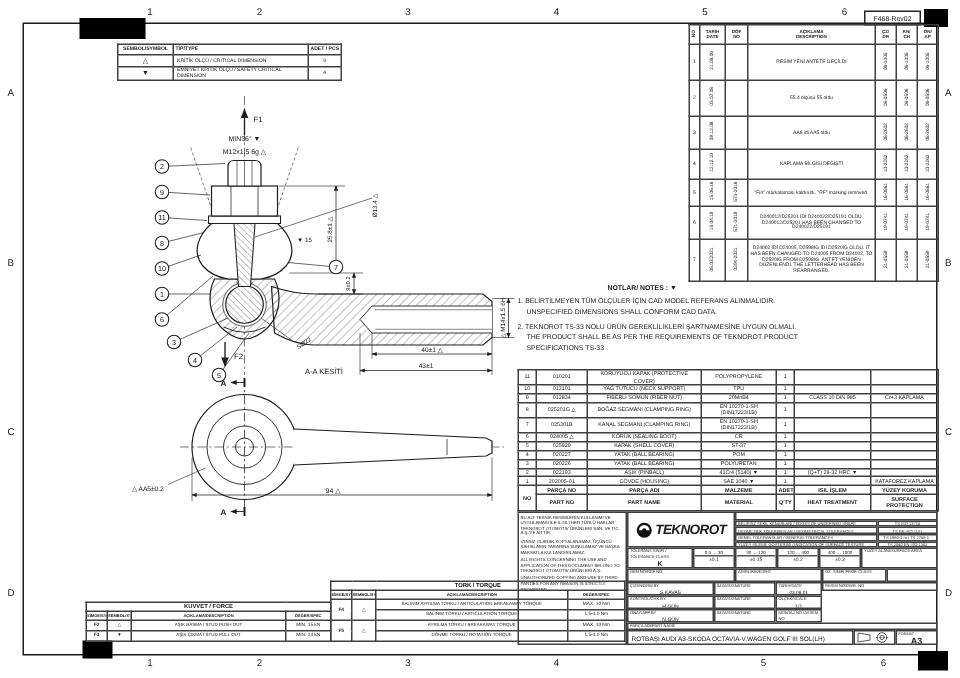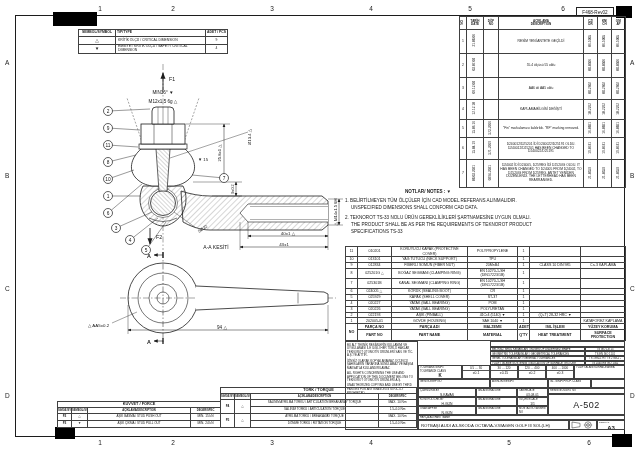--- a/index.html
+++ b/index.html
@@ -506,20 +506,28 @@
   </tbody>
     </table>
 
   <div class="tb">
     <div class="cell legal" style="left:0;top:0;width:73px;height:89px">
       <p>BU ALT TEKNİK RESİMLERİN KULLANIMI VE UYGULAMASI İLE İLGİLİ HER TÜRLÜ HAKLAR TEKNOROT OTOMOTİV ÜRÜNLERİ SAN. VE TİC. A.Ş.'YE AİTTİR.</p>
       <p>İZİNSİZ OLARAK KOPYALANAMAZ, ÜÇÜNCÜ ŞAHISLARIN YARARINA SUNULAMAZ VE BAŞKA MAKSATLA KULLANDIRILAMAZ.</p>
       <p>ALL RIGHTS CONCERNING THE USE AND APPLICATION OF THIS DOCUMENT BELONG TO TEKNOROT OTOMOTİV ÜRÜNLERİ A.Ş.</p>
       <p>UNAUTHORIZED COPYING AND USE BY THIRD PARTIES FOR ANY REASON IS STRICTLY PROHIBITED.</p>
     </div>
+    <div class="cell logo" style="left:73px;top:0;width:72px;height:24px">
+      <svg width="11" height="11" viewBox="0 0 11 11">
+        <circle cx="5.5" cy="5.5" r="5" fill="#111"></circle>
+        <path d="M2,5.5 a3.5,3.5 0 0 1 7,0" fill="#fff"></path>
+        <circle cx="5.5" cy="5.5" r="1.4" fill="#111"></circle>
+      </svg>
+      <span class="logotext">TEKNOROT</span>
+    </div>
     <div class="cell" style="left:145px;top:0;width:135px;height:5.5px;text-align:center">
       
     </div>
     <div class="cell" style="left:145px;top:5.5px;width:95px;height:4.8px">
         <span class="lbl">BELİRSİZ ŞEKİL KENARLARI / EDGES OF UNDEFINED SHAPE</span>
       </div>
     <div class="cell" style="left:240px;top:5.5px;width:40px;height:4.8px">
         <span class="lbl" style="text-align:center">TS ISO 13715</span>
       </div>
     <div class="cell" style="left:145px;top:10.3px;width:95px;height:4.8px">
@@ -583,23 +591,20 @@
     <div class="cell" style="left:131px;top:47px;width:41px;height:9px">
         <span class="lbl">İMZA/SIGNATURE</span>
       </div>
     <div class="cell" style="left:172px;top:47px;width:31px;height:9px">
       <span class="lbl">TARİH/DATE</span>
       <span class="val" style="font-size:3.2px">03.08.01</span>
     </div>
     <div class="cell" style="left:203px;top:47px;width:77px;height:6px">
         <span class="lbl">RESİM NO/DWG. NO</span>
       </div>
-    <div class="cell" style="left:203px;top:53px;width:77px;height:21px;display:flex;align-items:center;justify-content:center">
-      <span style="font-size:9px;letter-spacing:0.5px">A-502</span>
-    </div>
 
     <div class="cell" style="left:73px;top:56px;width:58px;height:9px">
       <span class="lbl">KONTROL/CHK.BY</span>
       <span class="val" style="font-size:3.4px">H.GÜN</span>
     </div>
     <div class="cell" style="left:131px;top:56px;width:41px;height:9px">
         <span class="lbl">İMZA/SIGNATURE</span>
       </div>
     <div class="cell" style="left:172px;top:56px;width:31px;height:9px">
       <span class="lbl">ÖLÇEK/SCALE</span>

